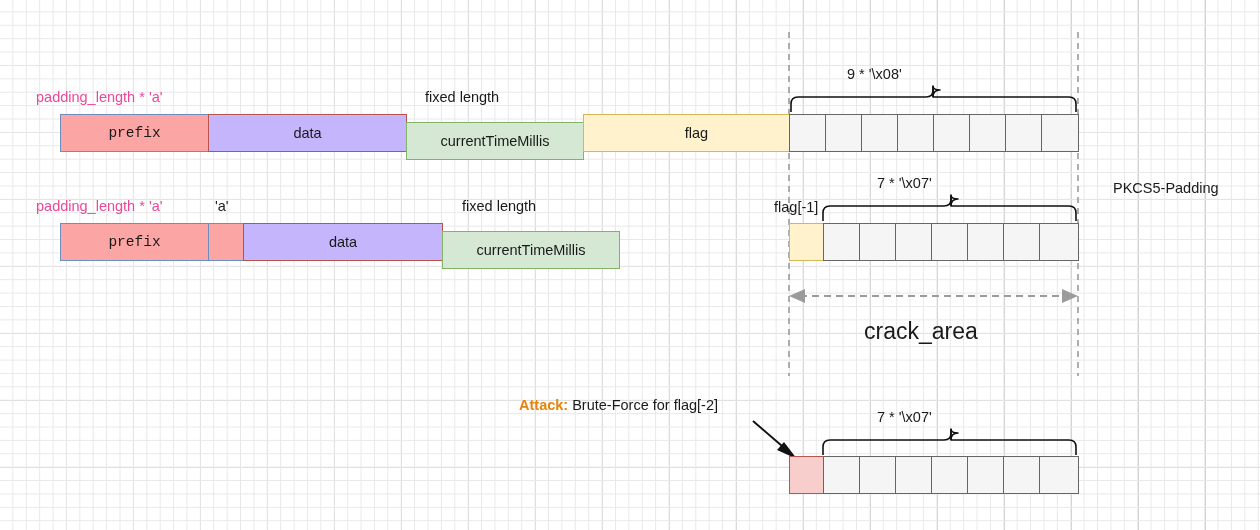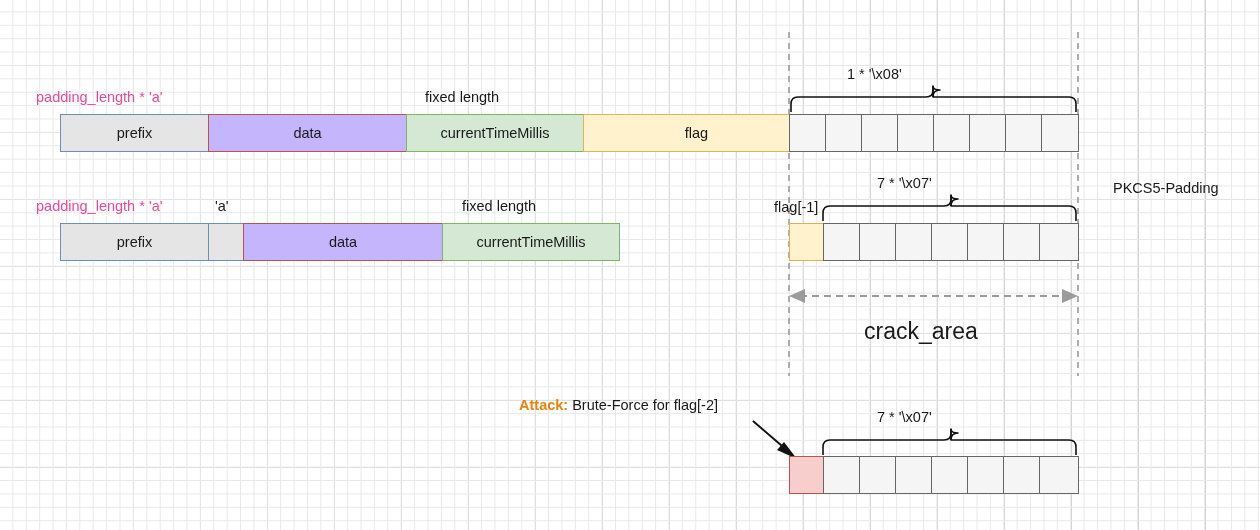--- a/index.html
+++ b/index.html
@@ -25,23 +25,23 @@
     z-index:0;
   }
   #canvas { position:absolute; inset:0; z-index:1; }
 
   .blk {
     position:absolute;
     display:flex; align-items:center; justify-content:center;
     font-size:14.5px; color:#1a1a1a; white-space:nowrap;
     border-width:1.4px; border-style:solid;
   }
-  .prefix   { background:#e5e5e5; border-color:#6c8ebf; }
+  .prefix   { background:#fca5a5; border-color:#6c8ebf;font-family:Liberation Mono, monospace; }
   .data     { background:#c4b5fd; border-color:#b85450; }
-  .ctm      { background:#d5e8d4; border-color:#82b366; }
+  .ctm      { background:#d5e8d4; border-color:#82b366;margin-top:8px; }
   .flagy    { background:#fff2cc; border-color:#d6b656;padding-left:20px; }
   .pad      { background:#f5f5f5; border:1.4px solid #666666; }
   .padred   { background:#f8cecc; border:1.4px solid #b85450; }
 
   .lbl { position:absolute; font-size:14.5px; color:#1a1a1a; white-space:nowrap; }
   .lbl-orange { color:#ec4899; }
   .lbl-big { font-size:23px; }
   .lbl-attack { font-weight:bold; color:#e8840c; }
   .lbl-right { font-size:14.5px; color:#1a1a1a; }
   svg.ov { position:absolute; inset:0; width:1260px; height:530px; overflow:visible; }
@@ -73,21 +73,21 @@
     <line x1="800" y1="296" x2="1067" y2="296" stroke="#9b9b9b" stroke-width="1.8" stroke-dasharray="7,5"></line>
     <polygon points="789,296 805,289 805,303" fill="#9b9b9b"></polygon>
     <polygon points="1078,296 1062,289 1062,303" fill="#9b9b9b"></polygon>
 
     <line x1="753" y1="421" x2="789" y2="452" stroke="#111" stroke-width="2"></line>
     <polygon points="797,459 777,450 784,442" fill="#111"></polygon>
   </svg>
 
   <div class="lbl lbl-orange" style="left:36px; top:89px;">padding_length * 'a'</div>
   <div class="lbl" style="left:425px; top:89px;">fixed length</div>
-  <div class="lbl" style="left:847px; top:66px;">1 * '\x08'</div>
+  <div class="lbl" style="left:847px; top:66px;">9 * '\x08'</div>
 
   <div class="blk prefix" style="left:60px;  top:114px; width:149px; height:38px;">prefix</div>
   <div class="blk data" style="left:208px; top:114px; width:199px; height:38px;">data</div>
   <div class="blk ctm" style="left:406px; top:114px; width:178px; height:38px;">currentTimeMillis</div>
   <div class="blk flagy" style="left:583px; top:114px; width:207px; height:38px;">flag</div>
 
   <div class="blk pad" style="left:789px;  top:114px; width:37px; height:38px;"></div>
   <div class="blk pad" style="left:825px;  top:114px; width:37px; height:38px;"></div>
   <div class="blk pad" style="left:861px;  top:114px; width:37px; height:38px;"></div>
   <div class="blk pad" style="left:897px;  top:114px; width:37px; height:38px;"></div>

